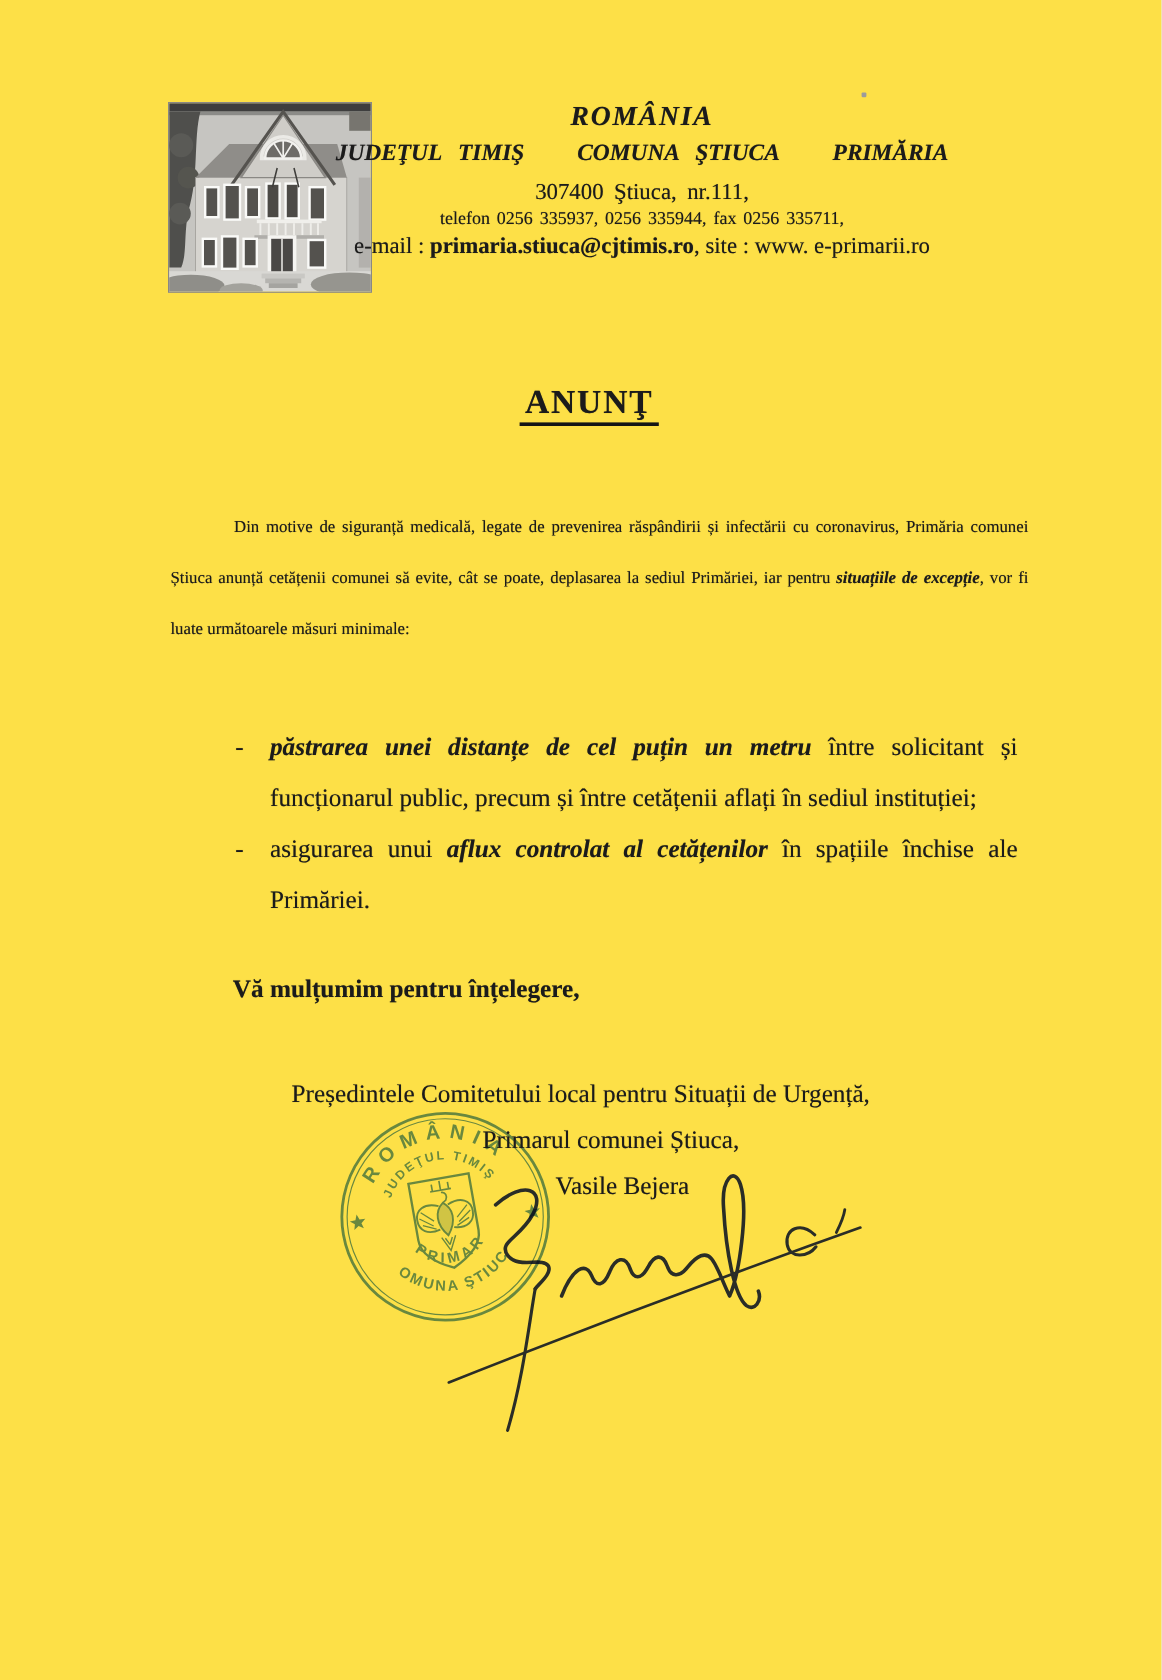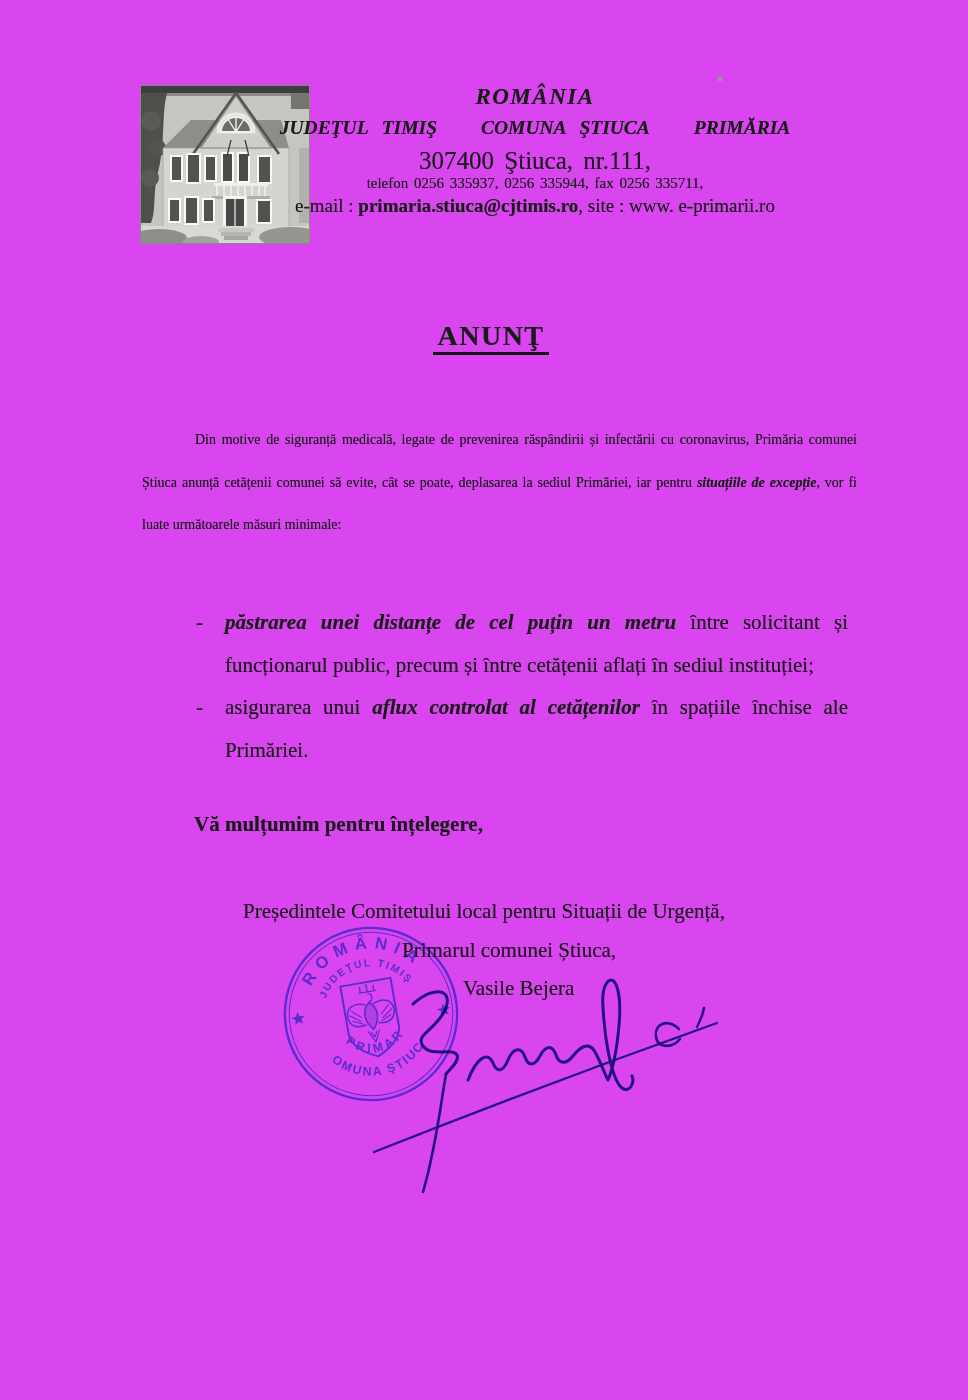--- a/index.html
+++ b/index.html
@@ -1,29 +1,29 @@
 <!DOCTYPE html>
 <html><head>
 <meta charset="utf-8">
 <style>
   html,body { margin:0; padding:0; background:#e8e8e8; }
   .page {
     position:relative; width:968px; height:1400px; margin:0 auto;
-    background:#d946ef; overflow:hidden;
+    background:#fde047; overflow:hidden;
     font-family:"Liberation Serif", serif; color:#1b1b1b;
   }
   .ink { text-shadow:0 0 0.6px rgba(25,25,25,0.55); }
 
   
   .photo { position:absolute; left:140px; top:85px; width:168px; height:157px; border:1px solid #8a8884; }
   .letterhead { position:absolute; left:285px; top:84px; width:500px; text-align:center; }
   .lh-country { font-size:23px; font-weight:bold; font-style:italic; letter-spacing:1.5px; line-height:26px; }
   .lh-line2 { margin-top:5px; font-size:19.5px; font-weight:bold; font-style:italic;
               display:flex; justify-content:center; gap:44px; word-spacing:9px; white-space:nowrap; line-height:25px; }
-  .lh-addr  { margin-top:10px; font-size:25px; word-spacing:4px; line-height:21.5px; }
+  .lh-addr  { margin-top:10px; font-size:19px; word-spacing:4px; line-height:21.5px; }
   .lh-phone { margin-top:1px; font-size:15px; word-spacing:2px; line-height:21.5px; }
   .lh-email { margin-top:1px; font-size:19px; line-height:21.5px; }
   .lh-email .email { font-weight:bold; }
   .speck { position:absolute; left:718px; top:77px; width:4px; height:4px; background:#9b9b9b; border-radius:1px; }
 
   
   .title { position:absolute; top:320px; left:0; width:100%; text-align:center; padding-left:14px; box-sizing:border-box; }
   .title .title-text { font-size:28px; font-weight:bold; letter-spacing:1.5px;
                        border-bottom:3.5px solid #151515; padding:0 4px 1px; }
 

